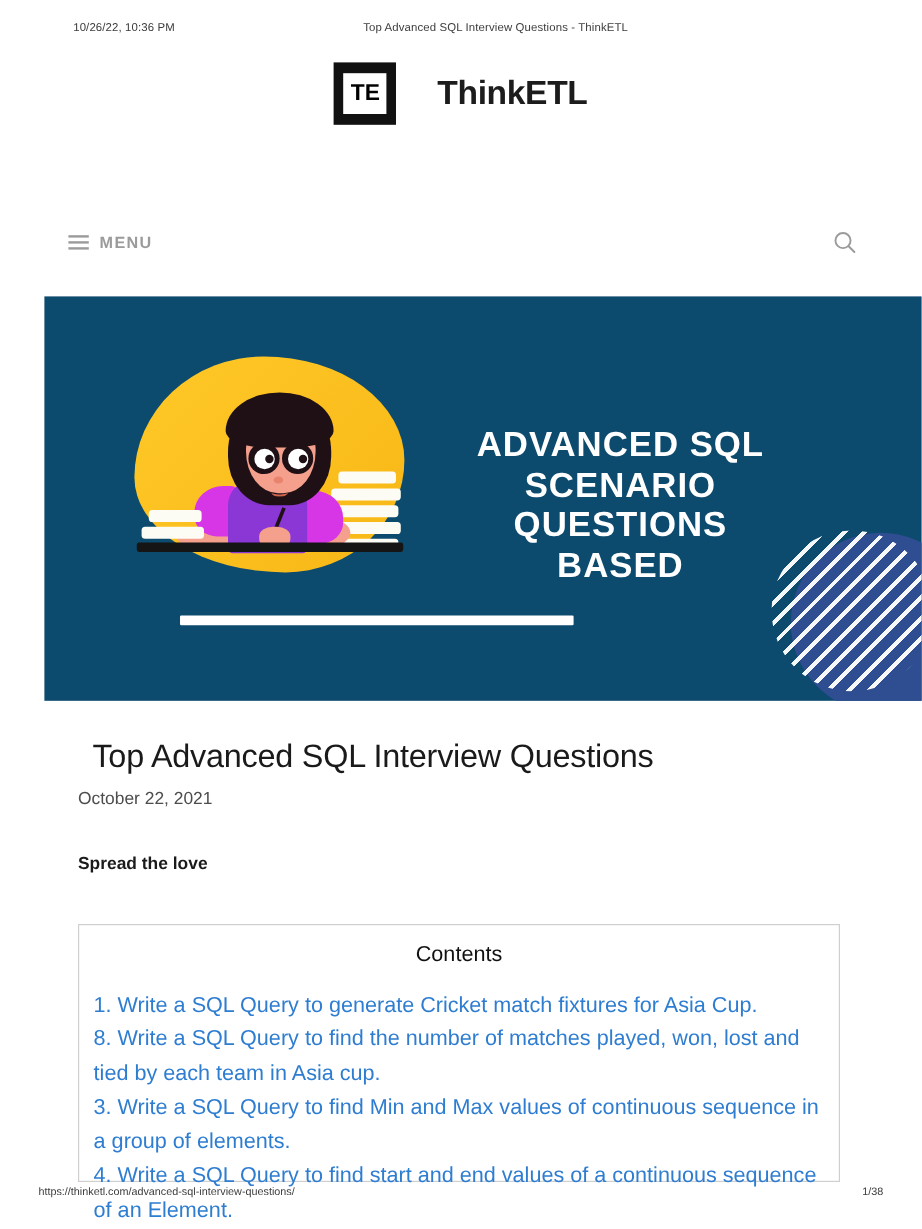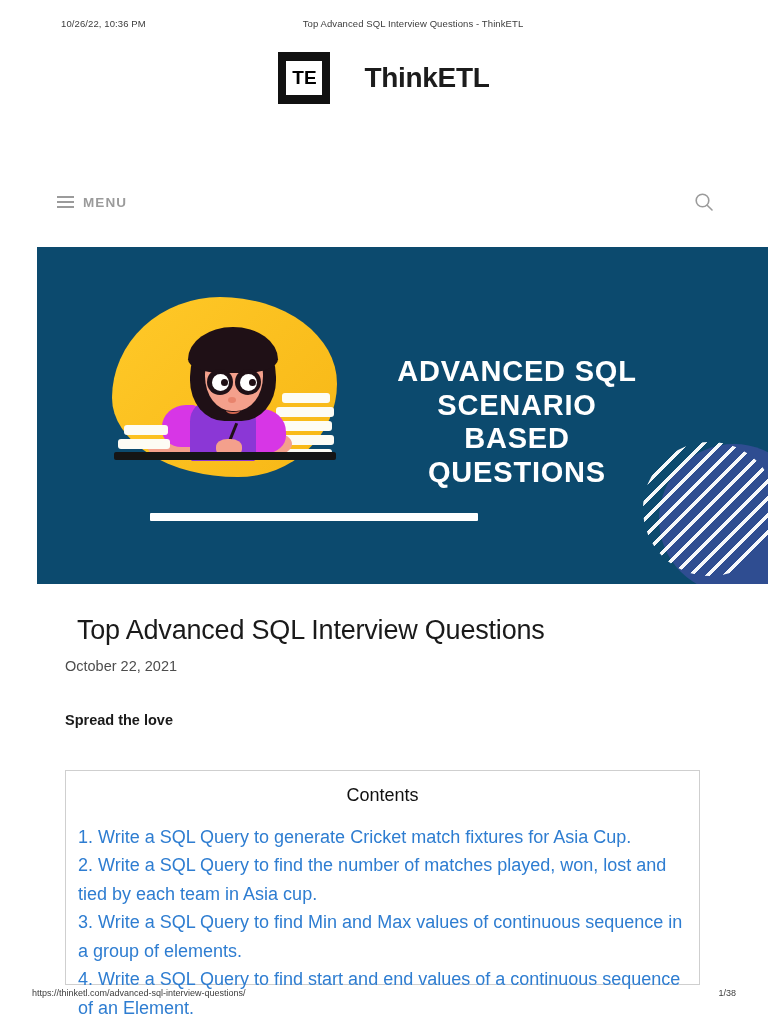--- a/index.html
+++ b/index.html
@@ -511,36 +511,36 @@
         <div class="bk"></div>
           <div class="bk"></div>
       </div>
 
       <div class="illo-desk"></div>
     </div>
 
     <div class="hero-title">
       <span>ADVANCED SQL</span>
       <span>SCENARIO</span>
+      <span>QUESTIONS</span>
       <span>BASED</span>
-      <span>QUESTIONS</span>
     </div>
 
     <div class="hero-rule"></div>
   </div>
 
   <h1 class="article-title">Top Advanced SQL Interview Questions</h1>
   <div class="article-date">October 22, 2021</div>
   <div class="spread-love">Spread the love</div>
 
   <div class="contents-box">
     <div class="contents-heading">Contents</div>
     <ul class="contents-list">
       <li>1. Write a SQL Query to generate Cricket match fixtures for Asia Cup.</li>
-      <li>2. Write a SQL Query to find the number of matches played, won, lost and tied by each team in Asia cup.</li>
+      <li>8. Write a SQL Query to find the number of matches played, won, lost and tied by each team in Asia cup.</li>
       <li>3. Write a SQL Query to find Min and Max values of continuous sequence in a group of elements.</li>
       <li>4. Write a SQL Query to find start and end values of a continuous sequence of an Element.</li>
     </ul>
   </div>
 
   <div class="print-footer">
     <span class="pf-url">https://thinketl.com/advanced-sql-interview-questions/</span>
     <span class="pf-page">1/38</span>
   </div>
 

